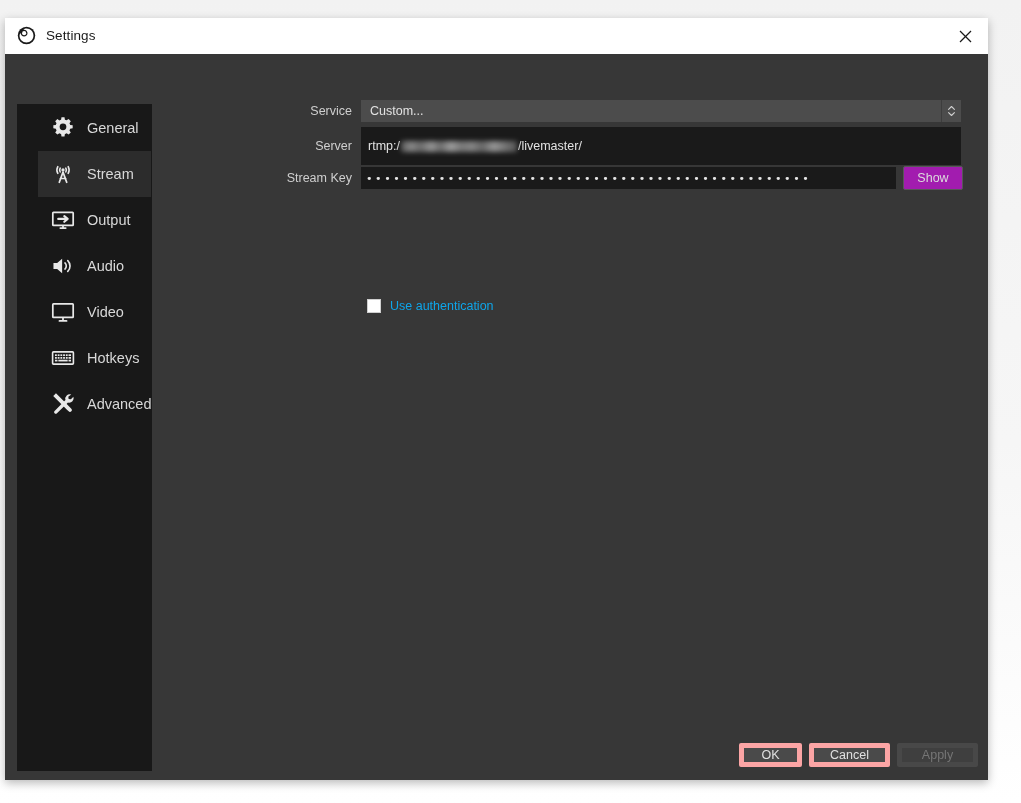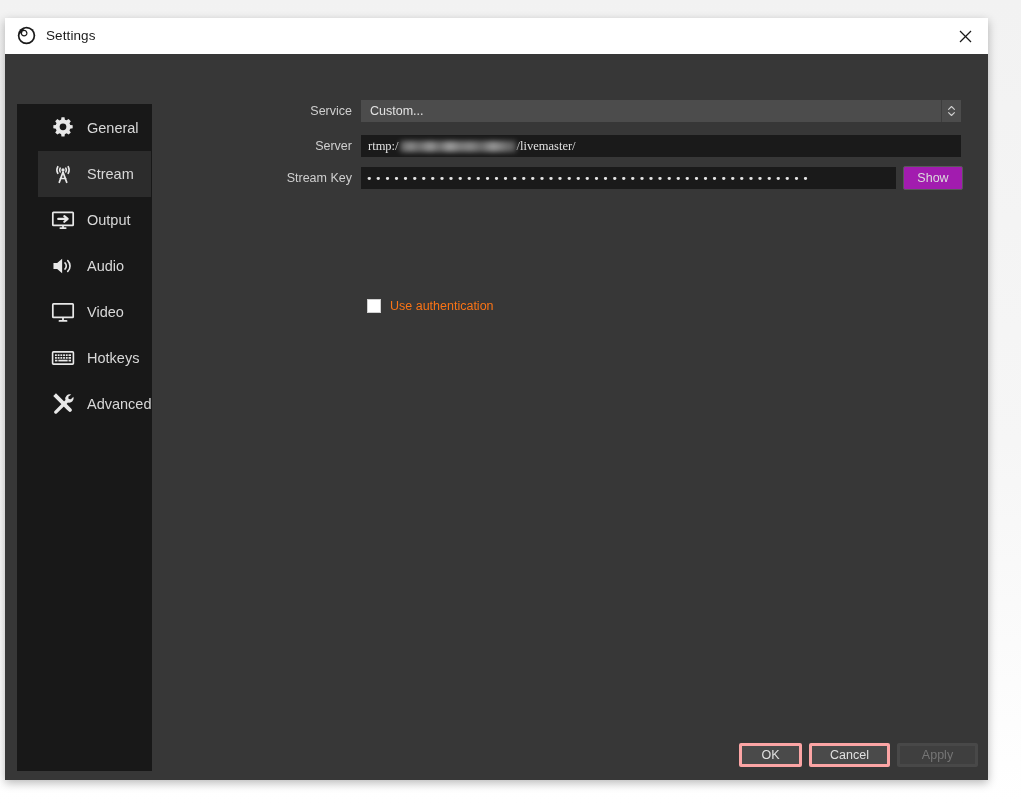--- a/index.html
+++ b/index.html
@@ -167,28 +167,27 @@
     border-left: 1px solid #3d3d3d;
     display: flex;
     align-items: center;
     justify-content: center;
   }
   .combobox-arrows svg { display: block; }
 
   
   .text-input {
     flex: 1 1 auto;
-    height: 22px;
+    height: 38px;
     background: #1a1a1a;
     display: flex;
     align-items: center;
     overflow: hidden;
     cursor: text;
     position: relative;
-    font-family: Liberation Serif, serif;
   }
   .text-input-value {
     font-size: 12.5px;
     color: #e2e2e2;
     padding-left: 7px;
     line-height: 1;
     white-space: nowrap;
     display: flex;
     align-items: center;
   }
@@ -255,39 +254,39 @@
   }
   .checkbox-box {
     width: 14px;
     height: 14px;
     background: #ffffff;
     border: 1px solid #cfcfcf;
     flex: 0 0 14px;
   }
   .checkbox-label {
     font-size: 12.5px;
-    color: #f97316;
+    color: #0ea5e9;
     margin-left: 9px;
     line-height: 1;
     white-space: nowrap;
   }
 
   
   .button-bar {
     position: absolute;
     right: 10px;
     bottom: 13px;
     display: flex;
     gap: 7px;
   }
   .dlg-button {
     width: 63px;
     height: 24px;
     background: #4a4a4a;
-    border: 3px solid #fca5a5;
+    border: 5px solid #fca5a5;
     border-radius: 2px;
     color: #e0e0e0;
     font-size: 12.5px;
     display: flex;
     align-items: center;
     justify-content: center;
     cursor: default;
   }
   .dlg-button.wide { width: 81px; }
   .dlg-button.disabled {

